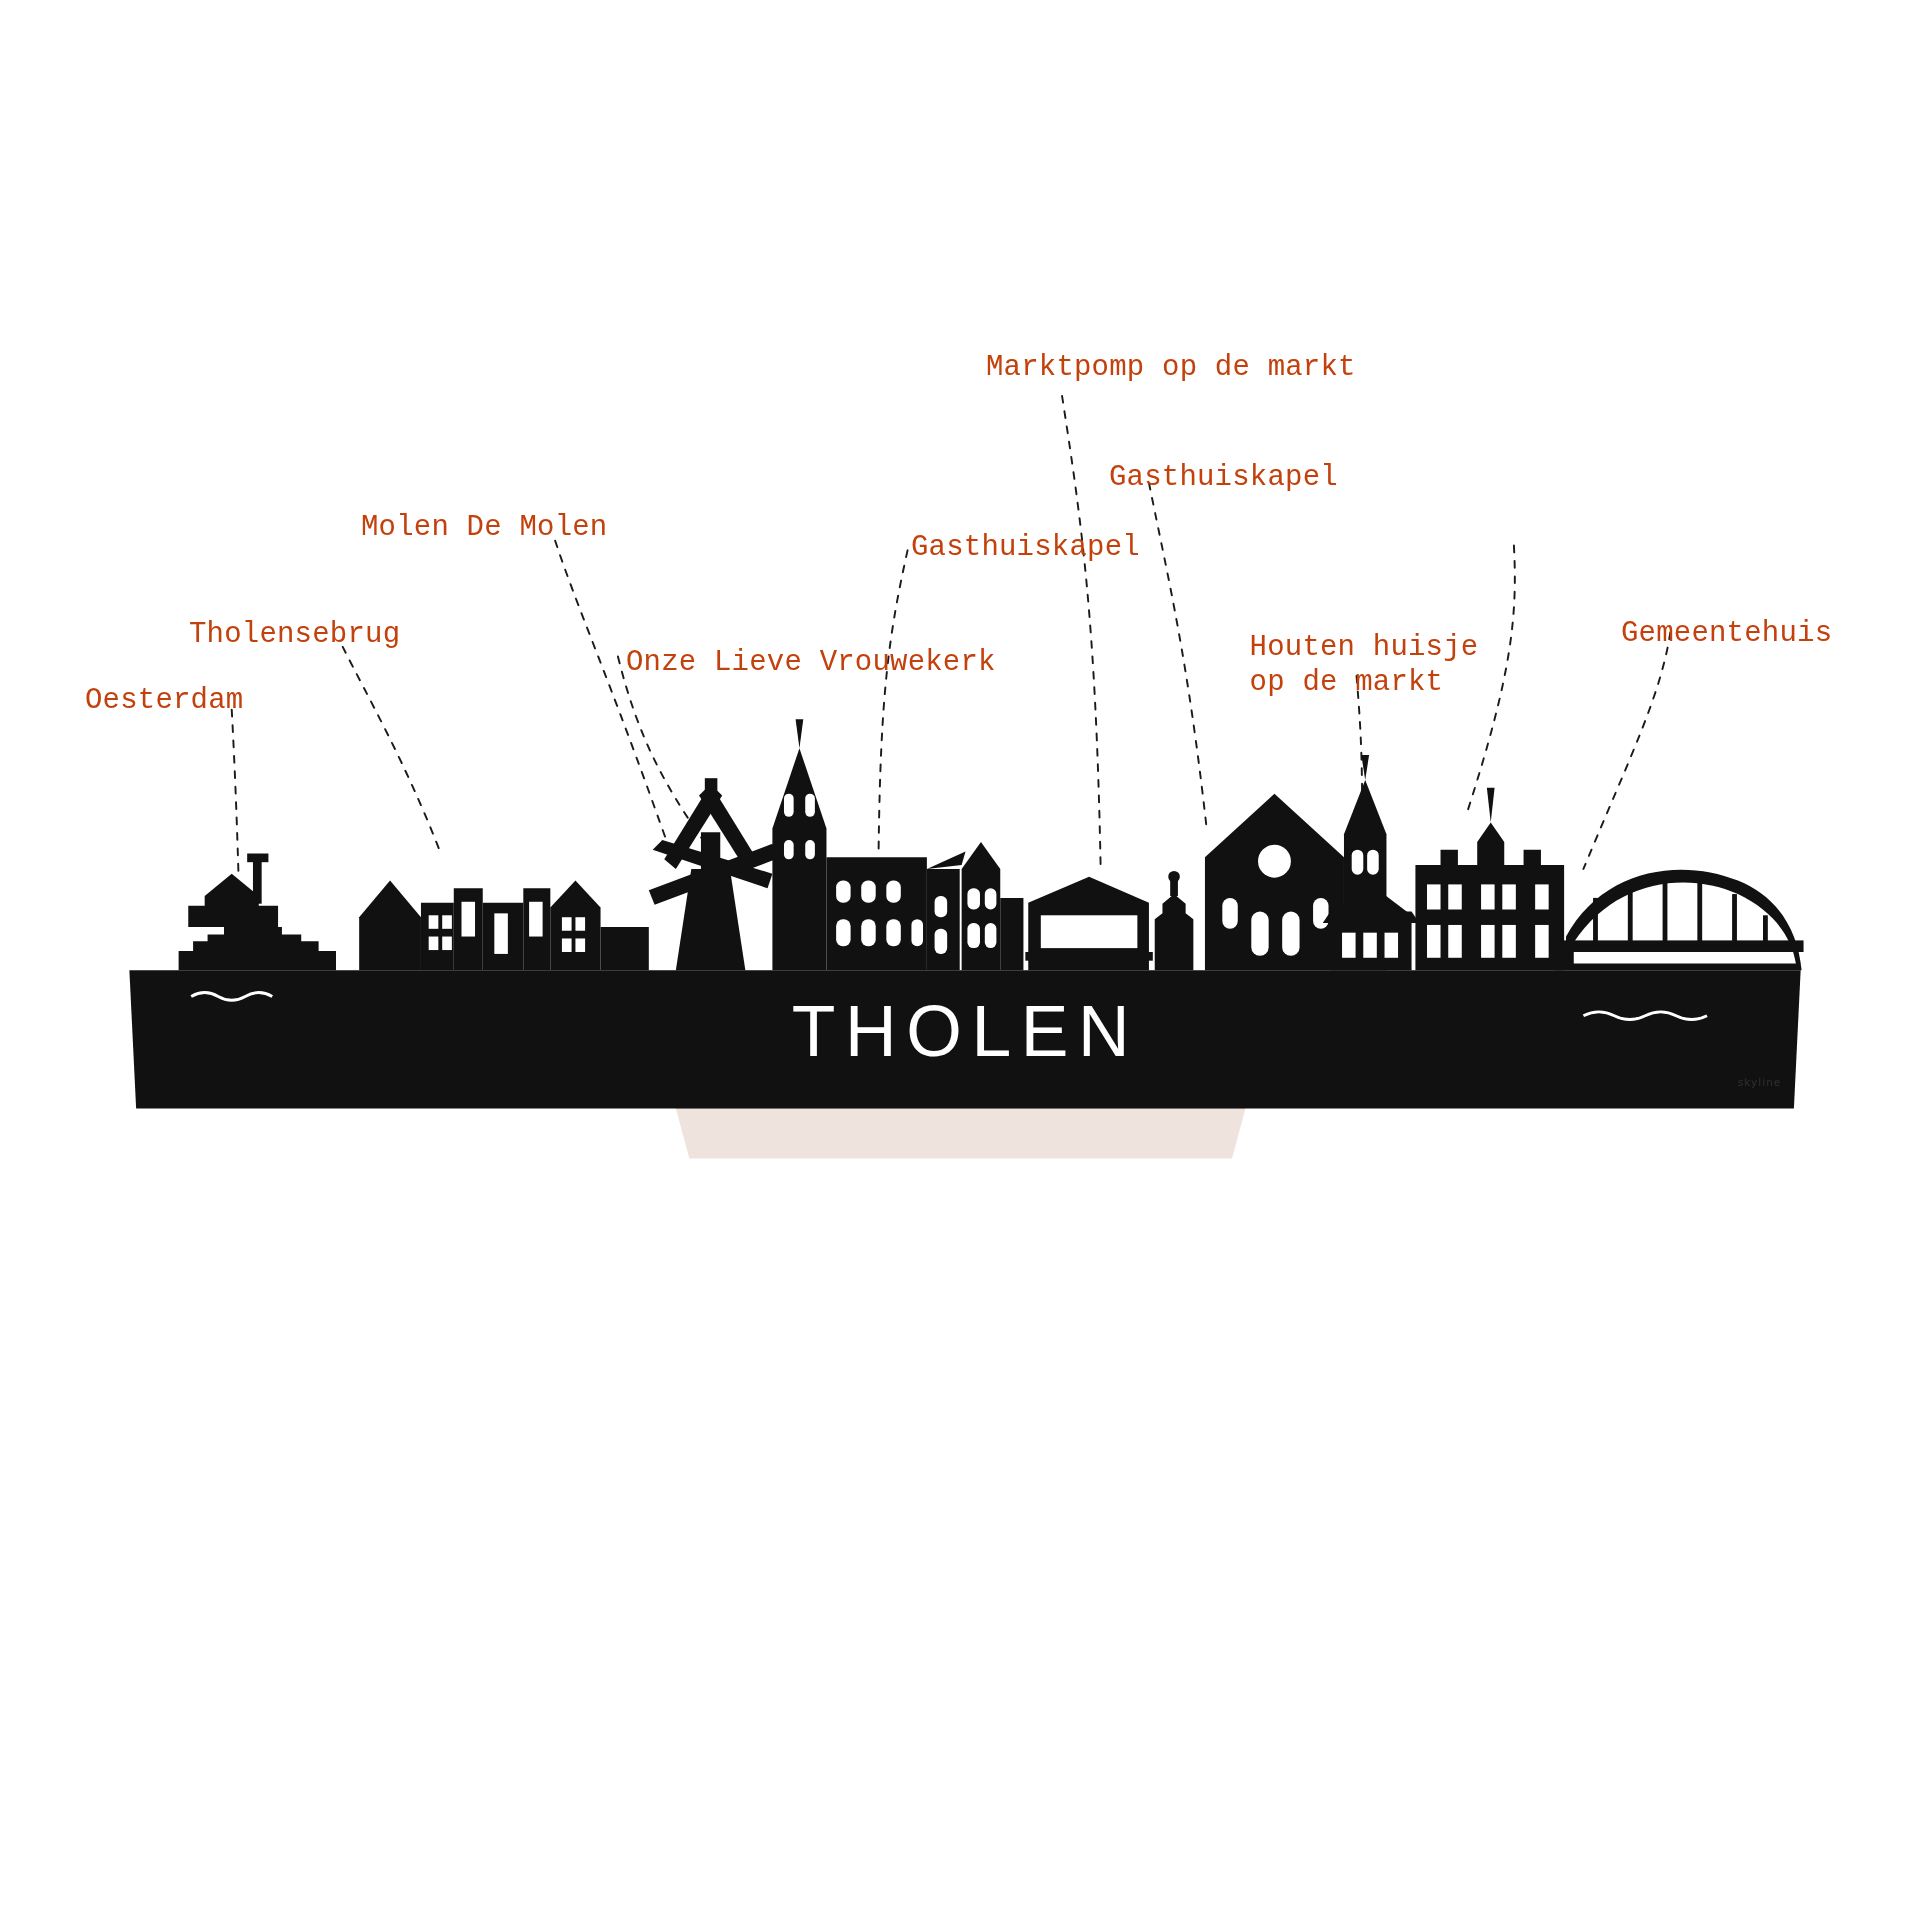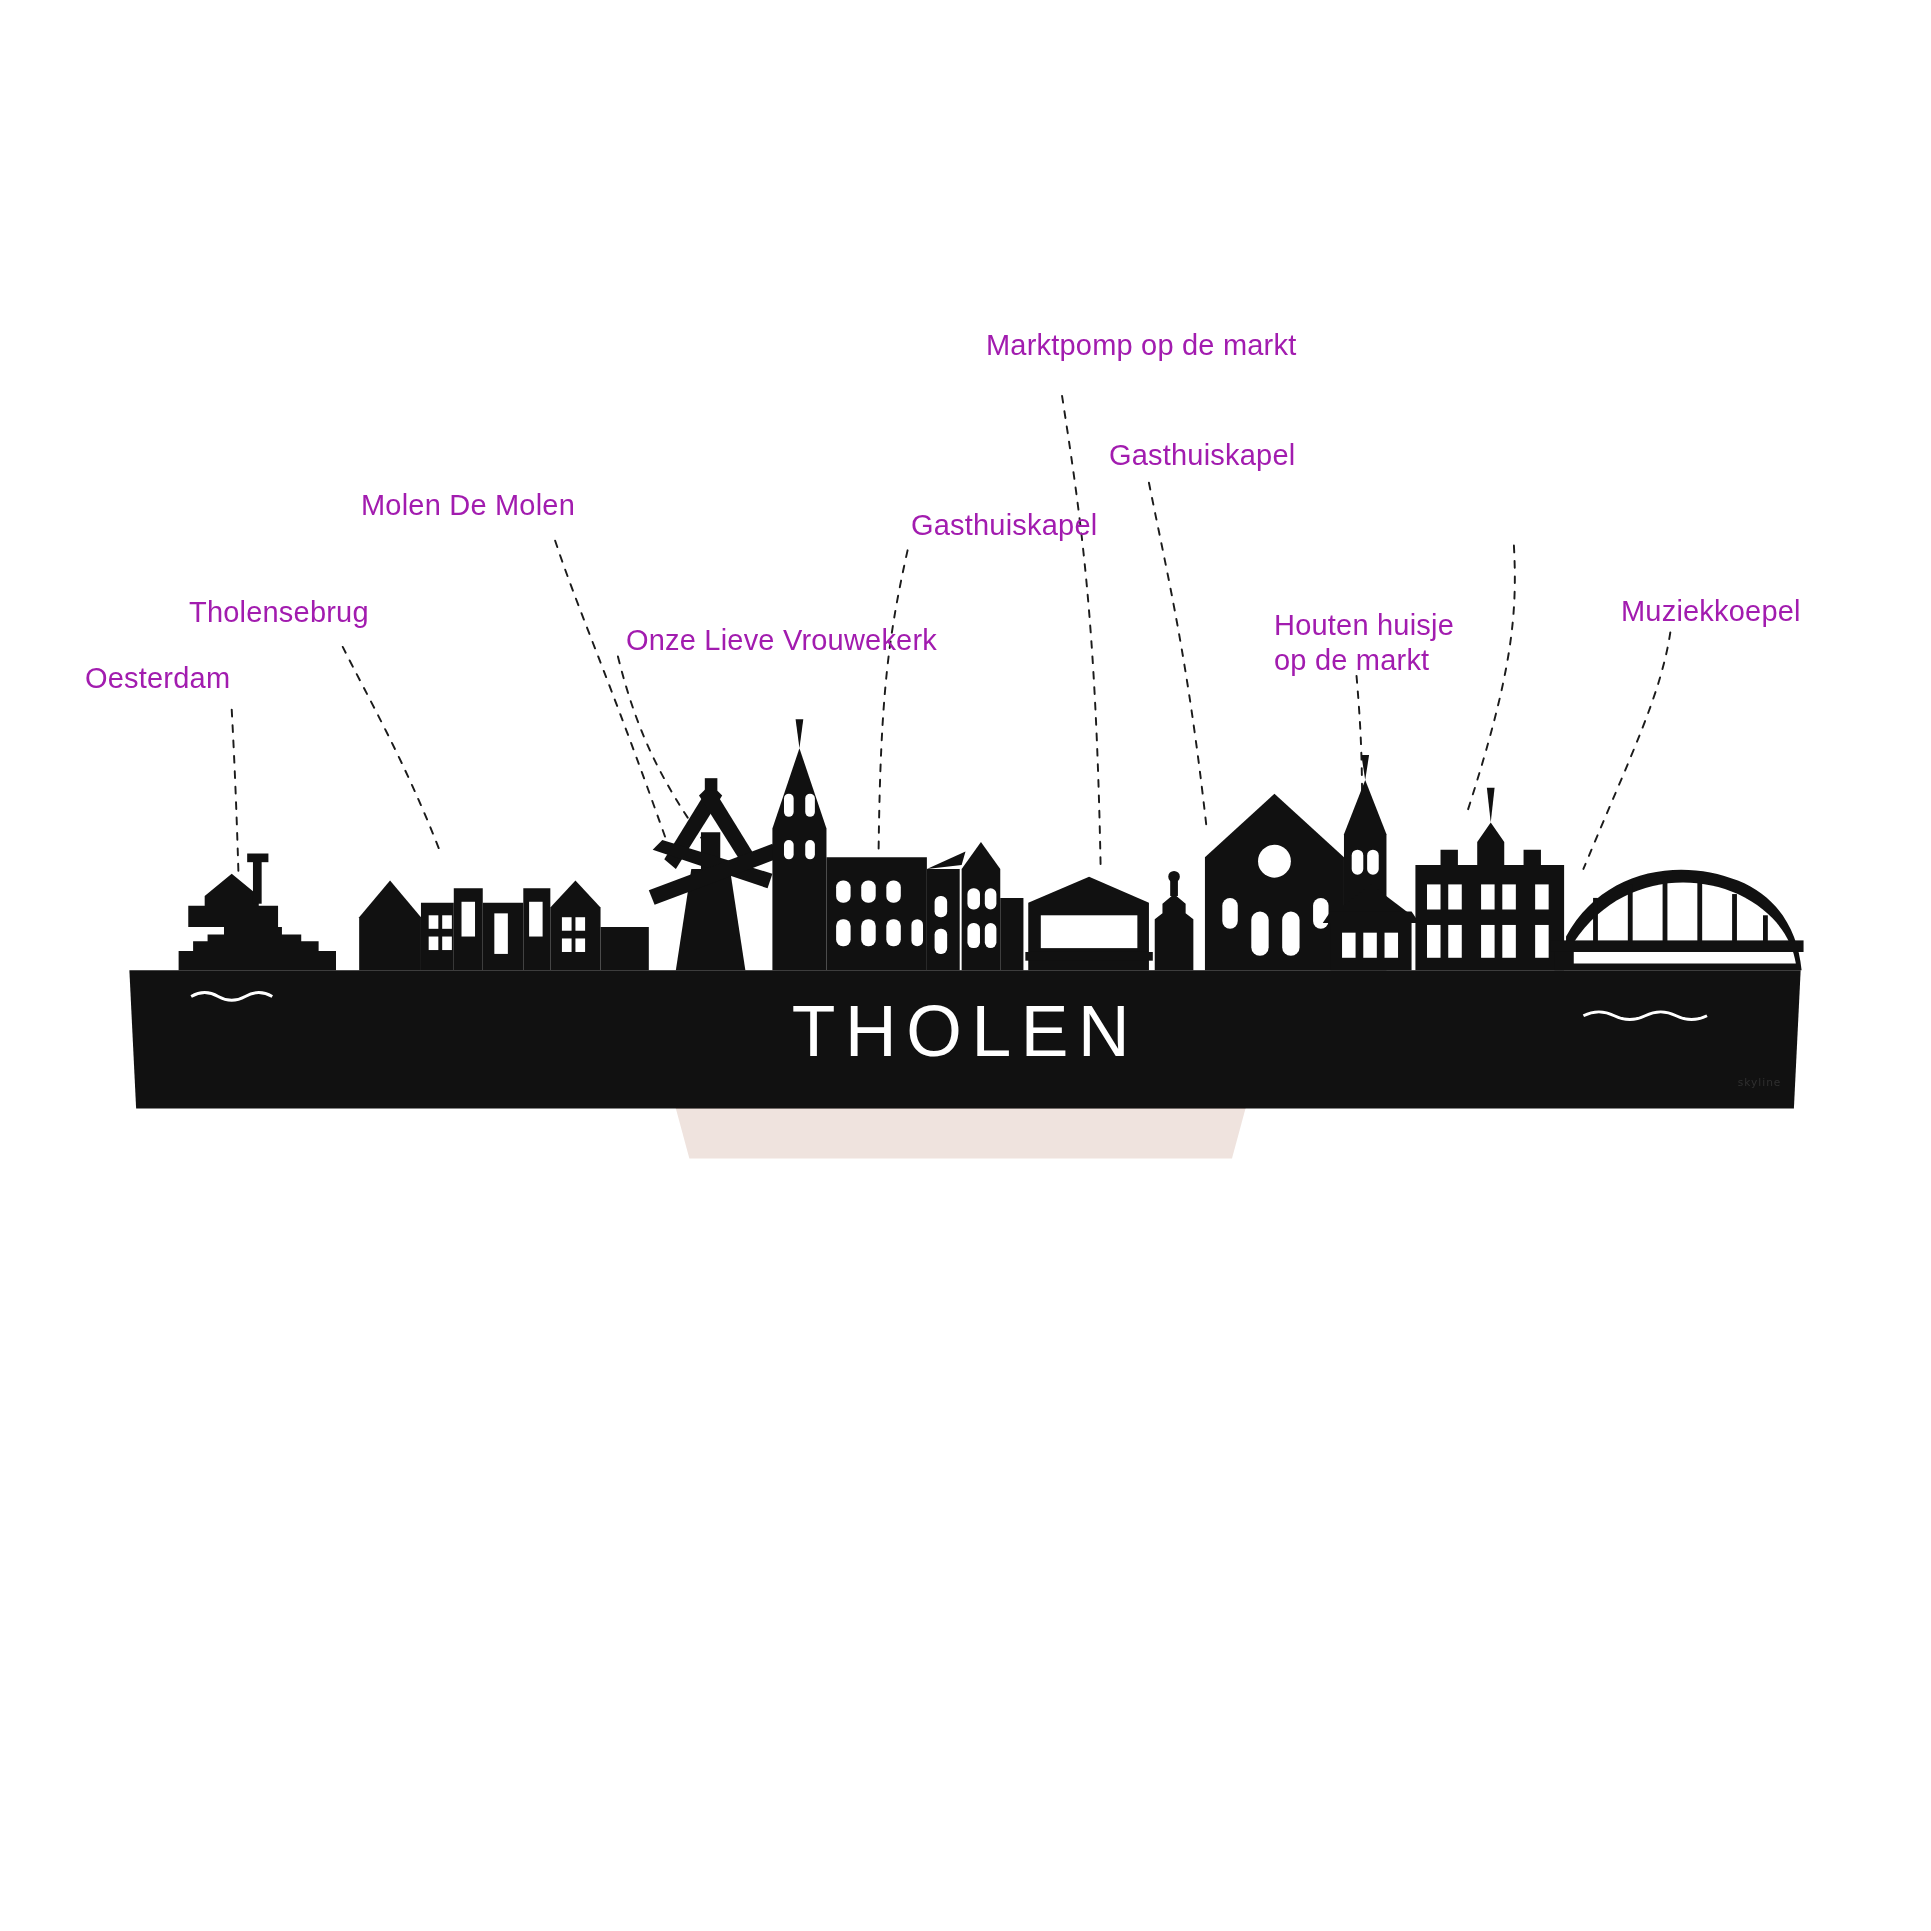--- a/index.html
+++ b/index.html
@@ -15,26 +15,27 @@
     font-family: "DejaVu Sans", sans-serif;
   }
   #stage {
     position: absolute;
     left: 0; top: 0;
     width: 1931px;
     height: 1931px;
   }
   .label {
     position: absolute;
-    font-family: Liberation Sans, sans-serif;
+    font-family: Liberation Mono, monospace;
     font-size: 29px;
-    color: #a21caf;
+    color: #c2410c;
     white-space: pre;
     line-height: 1.22;
     letter-spacing: 0.2px;
+    margin-top: 22px;
   }
   .label.center { transform: translateX(-50%); }
   .label.left   { text-align: left; }
 
   svg { display: block; }
   .leader {
     fill: none;
     stroke: #1b1b1b;
     stroke-width: 2;
     stroke-dasharray: 7 9;
@@ -233,16 +234,16 @@
 
   <div class="label left" style="left:85px;  top:661px;">Oesterdam</div>
   <div class="label left" style="left:189px;  top:595px;">Tholensebrug</div>
   <div class="label left" style="left:361px;  top:488px;">Molen De Molen</div>
   <div class="label left" style="left:626px;  top:623px;">Onze Lieve Vrouwekerk</div>
   <div class="label left" style="left:911px;  top:508px;">Gasthuiskapel</div>
   <div class="label left" style="left:986px; top:328px;">Marktpomp op de markt</div>
   <div class="label left" style="left:1109px; top:438px;">Gasthuiskapel</div>
   <div class="label center" style="left:1364px; top:608px;">Houten huisje
 op de markt</div>
-  <div class="label left" style="left:1621px; top:594px;">Muziekkoepel</div>
+  <div class="label left" style="left:1621px; top:594px;">Gemeentehuis</div>
 
 </div>
 
 
 </body></html>

